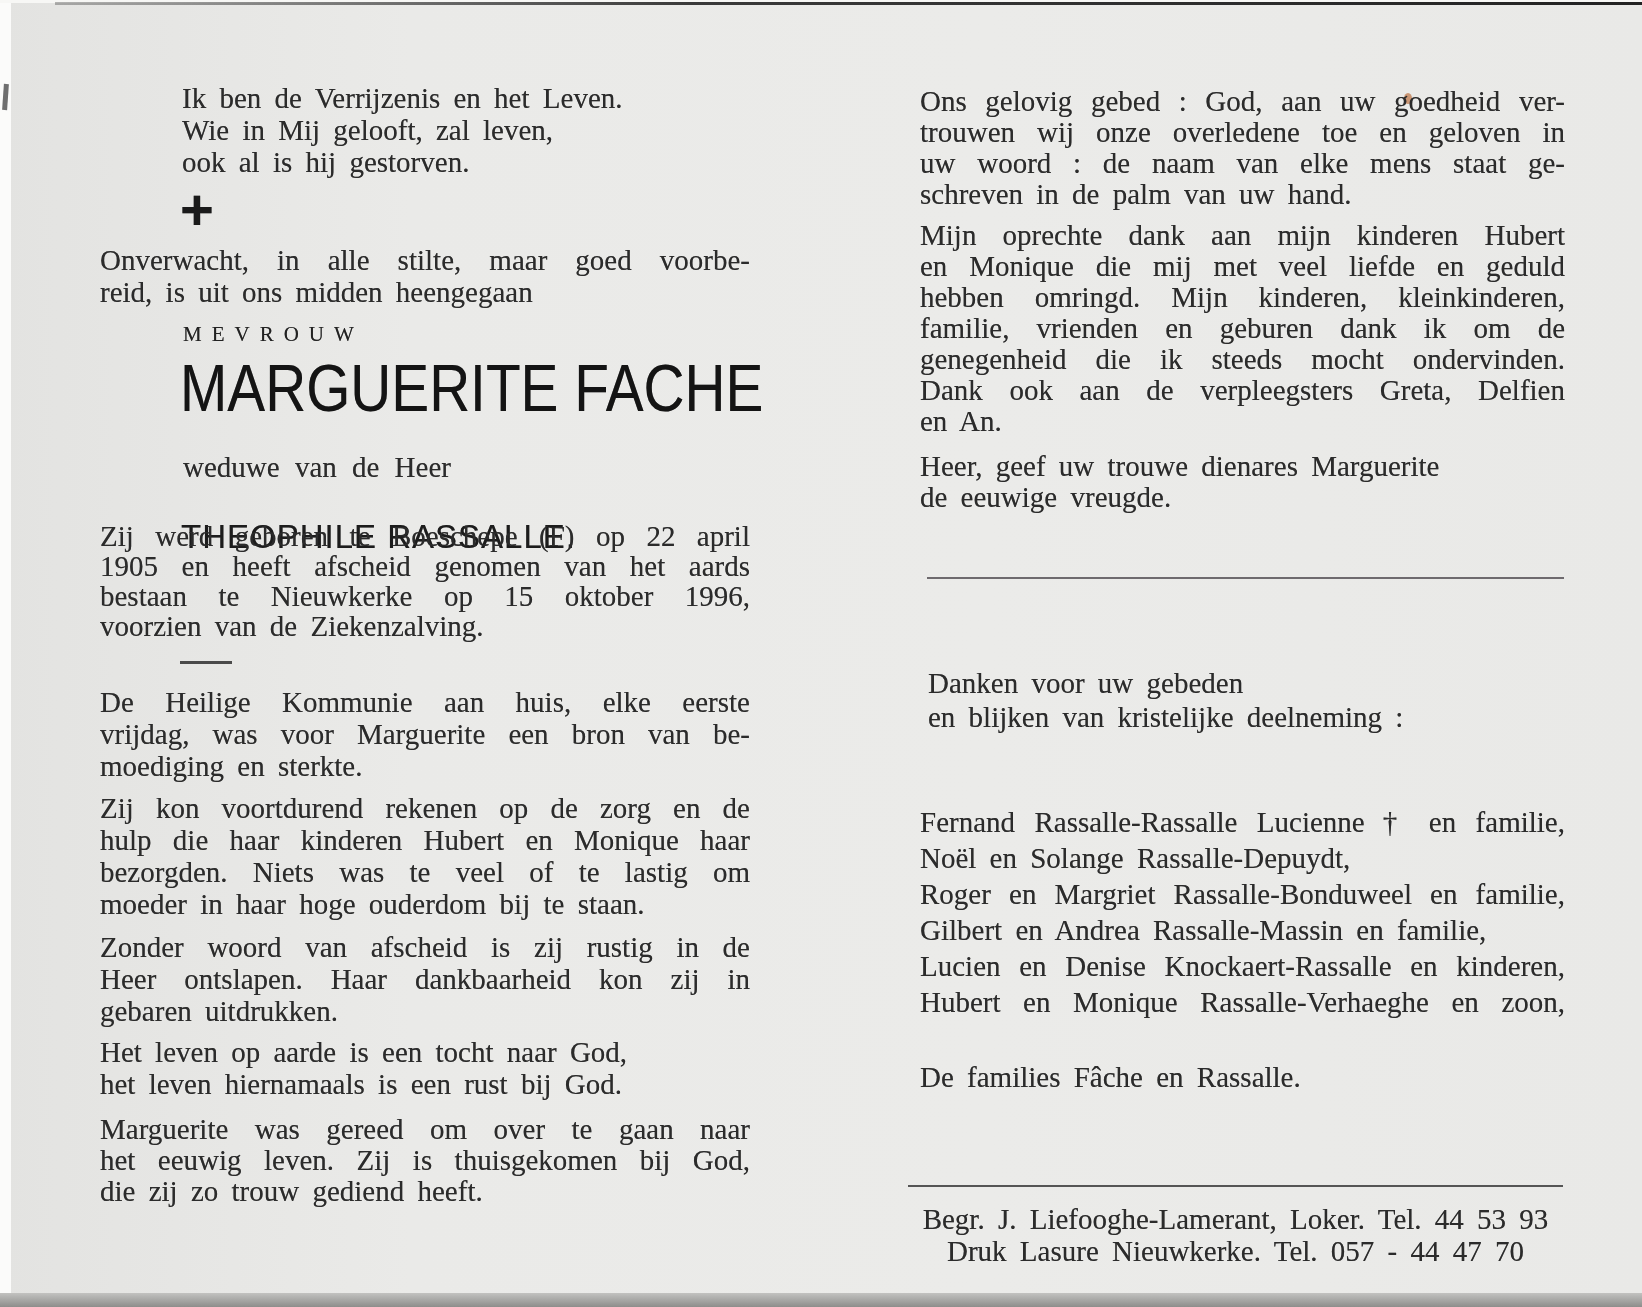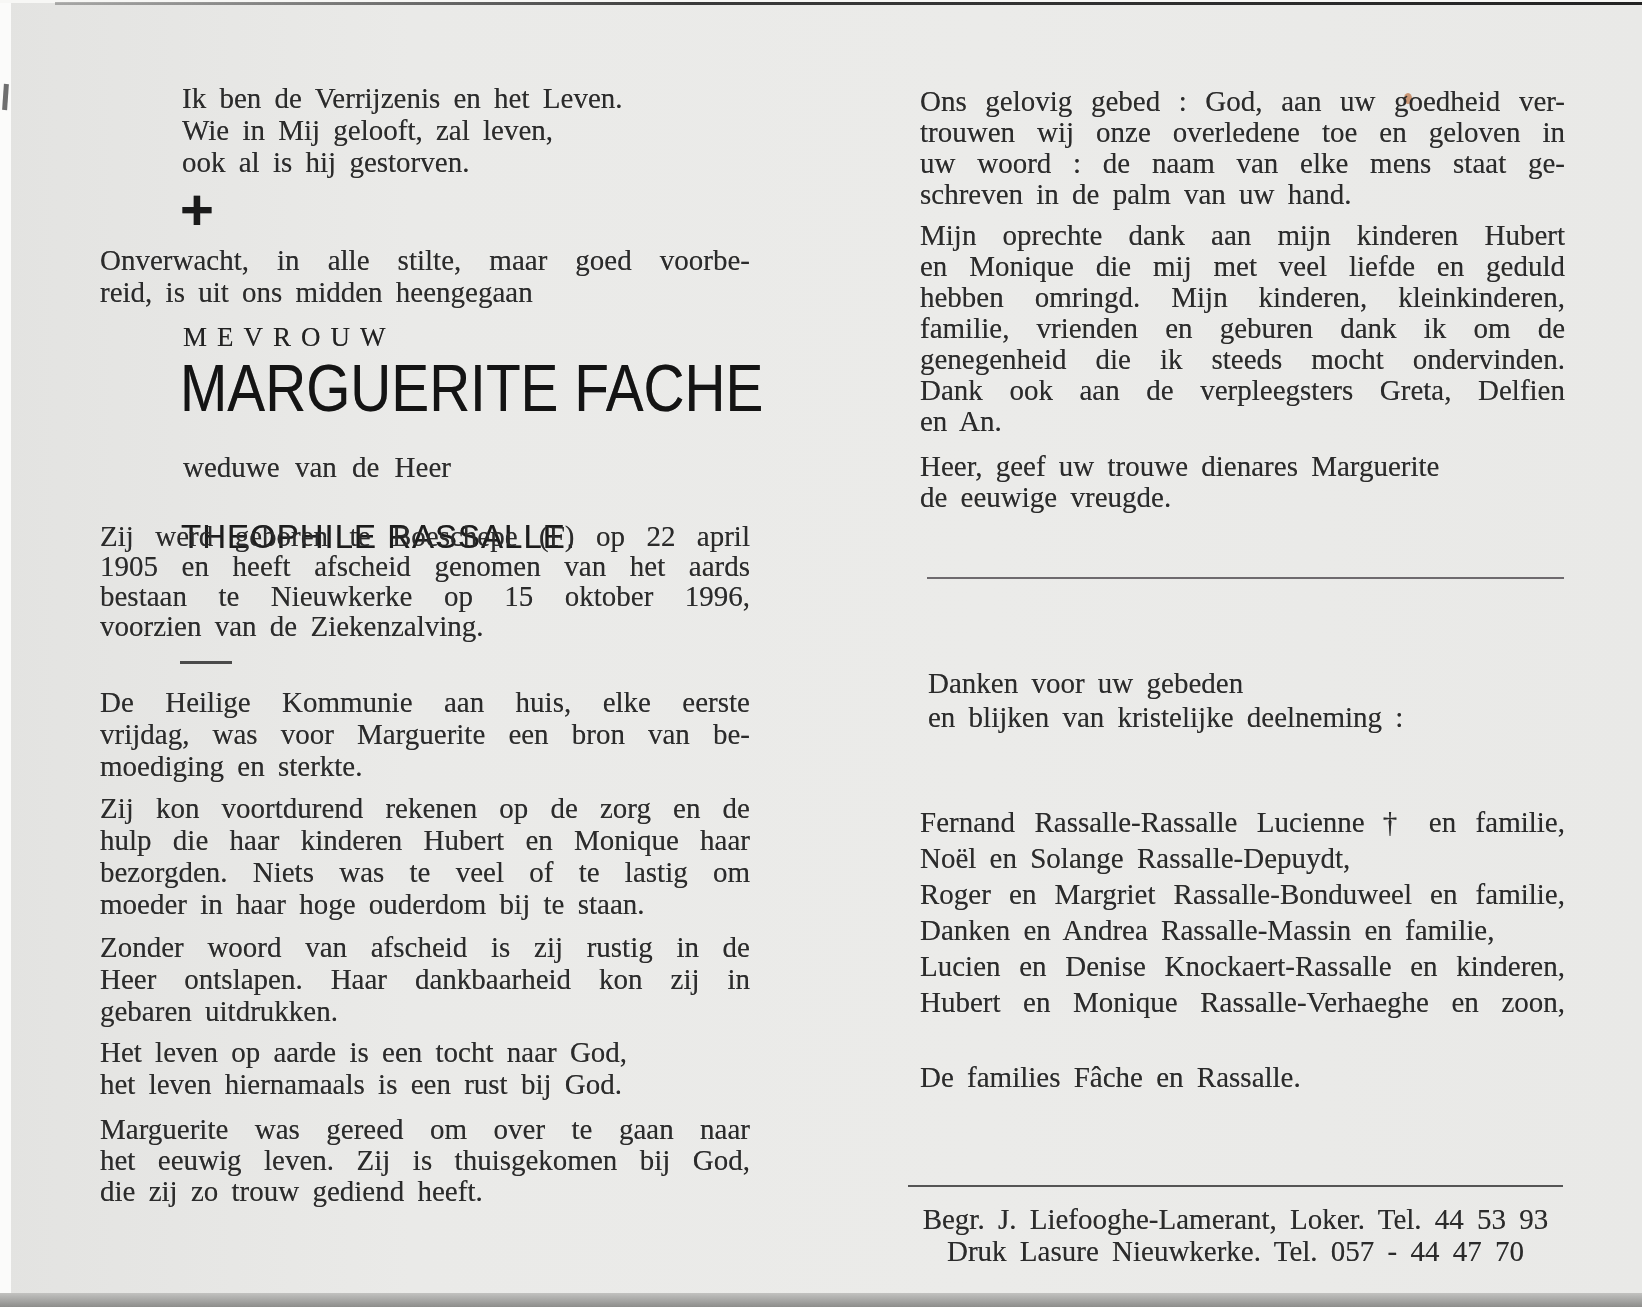--- a/index.html
+++ b/index.html
@@ -27,21 +27,21 @@
   .lh31 .ln{line-height:31px;}
   .lh34 .ln{line-height:34px;margin-left:8px;}
   .lh36 .ln{line-height:36px;}
   .fs27 .ln{font-size:29px;}
   .j{text-align:justify;text-align-last:justify;}
   .nat{word-spacing:6px;font-family:Liberation Serif, serif;}
   .center{text-align:center;}
 
   .quote .ln{line-height:32px;word-spacing:6px;}
   .cross{font-family:"Liberation Sans",sans-serif;font-weight:bold;font-size:58px;line-height:48px;color:#1a1a1a;}
-  .mevrouw{font-size:27px;letter-spacing:10px;color:#222;}
+  .mevrouw{font-size:21px;letter-spacing:10px;color:#222;}
   .big-name{font-family:"Liberation Sans",sans-serif;font-size:66px;line-height:62px;color:#141414;
     white-space:nowrap;transform:scaleX(.86);transform-origin:left center;letter-spacing:0;}
   .widow{font-size:29px;word-spacing:8px;margin-top:19px;}
   .husband{font-family:"Liberation Sans",sans-serif;font-size:33px;letter-spacing:1px;color:#1c1c1c;white-space:nowrap;margin-top:45px;}
   .rule{position:absolute;height:2px;background:#6e6a6e;}
   .dash{position:absolute;height:3px;background:#4a4a4a;}
 </style>
 </head>
 <body>
 
@@ -140,21 +140,21 @@
 
   <div class="block lh34" style="left:920px;top:666px;width:645px">
     <div class="ln nat">Danken voor uw gebeden</div>
     <div class="ln nat">en blijken van kristelijke deelneming :</div>
   </div>
 
   <div class="block lh36" style="left:920px;top:804px;width:645px">
     <div class="ln j">Fernand Rassalle-Rassalle Lucienne † en familie,</div>
     <div class="ln nat">Noël en Solange Rassalle-Depuydt,</div>
     <div class="ln j">Roger en Margriet Rassalle-Bonduweel en familie,</div>
-    <div class="ln nat">Danken en Andrea Rassalle-Massin en familie,</div>
+    <div class="ln nat">Gilbert en Andrea Rassalle-Massin en familie,</div>
     <div class="ln j">Lucien en Denise Knockaert-Rassalle en kinderen,</div>
     <div class="ln j">Hubert en Monique Rassalle-Verhaeghe en zoon,</div>
   </div>
 
   <div class="block nat" style="left:920px;top:1061px;font-size:29px">De families Fâche en Rassalle.</div>
 
   <div class="rule" style="left:908px;top:1185px;width:655px;background:#555"></div>
 
   <div class="block fs27" style="left:908px;top:1203px;width:655px">
     <div class="ln nat center">Begr. J. Liefooghe-Lamerant, Loker. Tel. 44 53 93</div>

